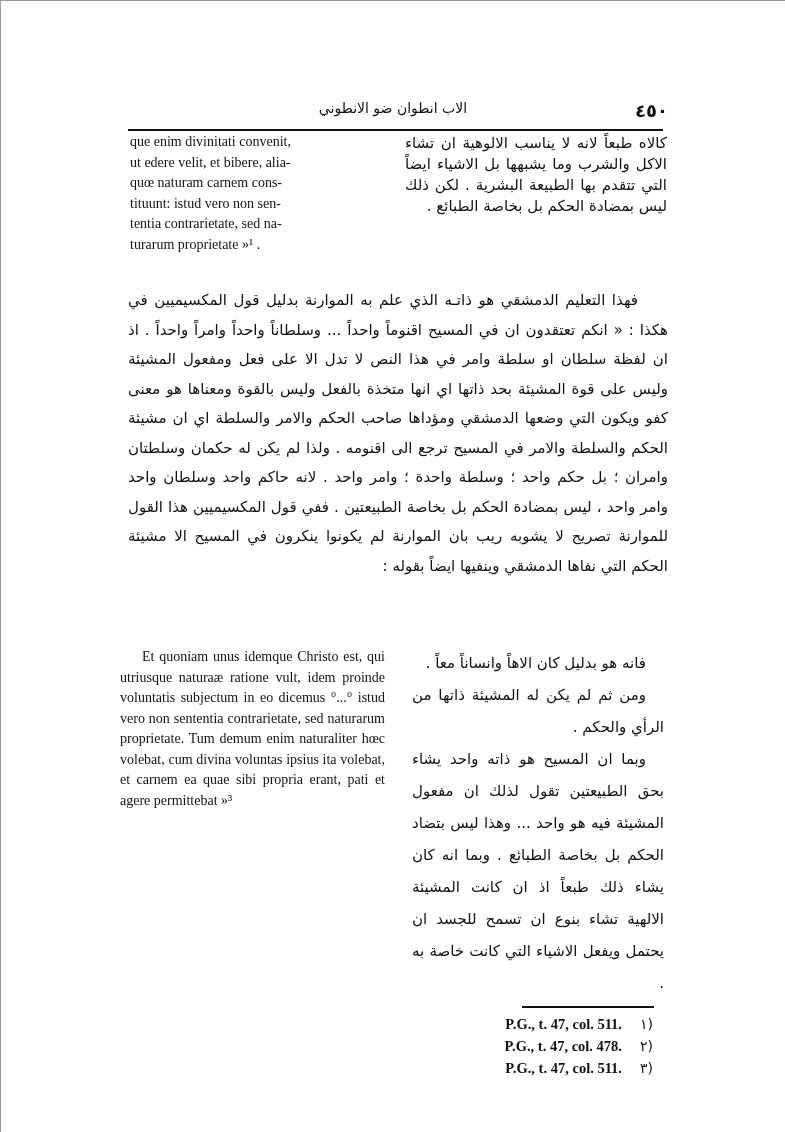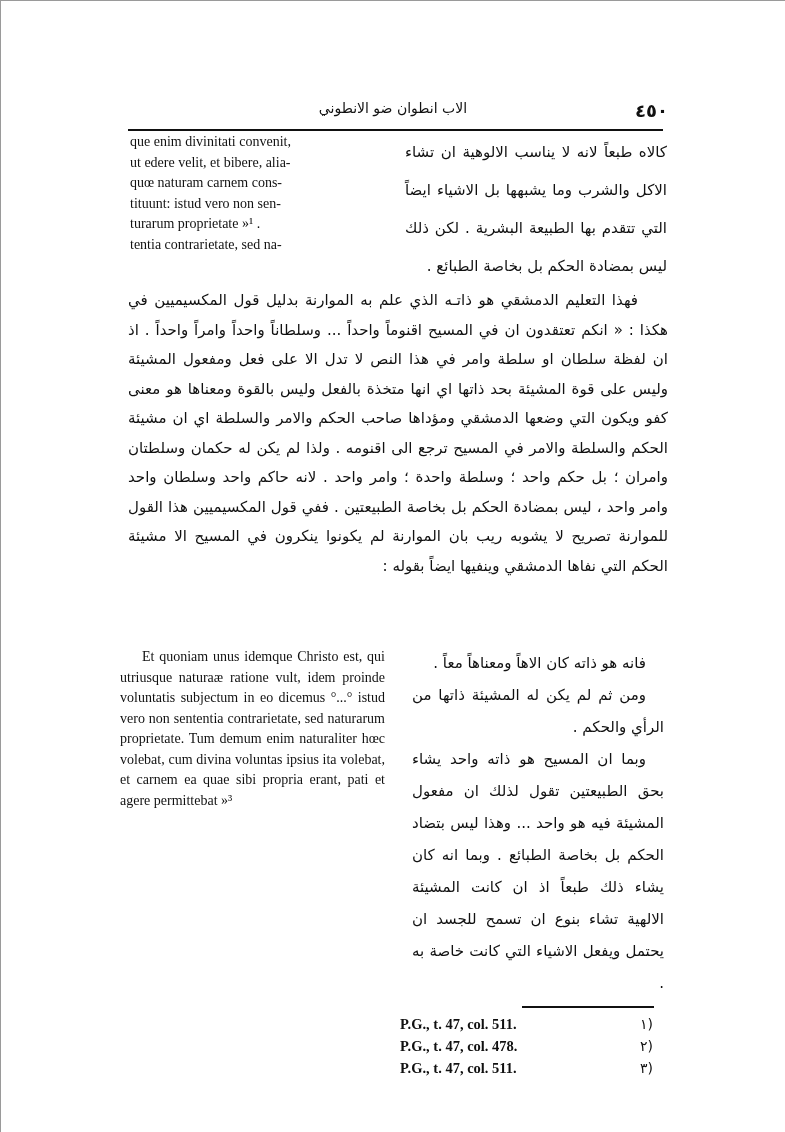--- a/index.html
+++ b/index.html
@@ -19,41 +19,41 @@
     position: absolute; right: 0px; top: 4px; font-family: "DejaVu Sans", sans-serif;
     font-size: 18px; direction: rtl; letter-spacing: 3px; font-weight: bold;
   }
   .header-rule { position: absolute; left: 128px; top: 129px; width: 535px; height: 2px; background: #111; }
 
   .latin {
     font-family: "Liberation Serif", serif; font-size: 14px; line-height: 20.5px;
     text-align: justify; text-align-last: left; color: #111;
   }
   .arabic {
-    font-family: "DejaVu Sans", sans-serif; font-size: 15px; line-height: 38px;
+    font-family: "DejaVu Sans", sans-serif; font-size: 15px; line-height: 21px;
     direction: rtl; text-align: justify; color: #111;
   }
 
   .latin-top { position: absolute; left: 130px; top: 132px; width: 252px; }
   .latin-top .line { display: block; white-space: nowrap; }
   .arabic-top { position: absolute; left: 405px; top: 133px; width: 262px; }
 
   .arabic-full { position: absolute; left: 128px; top: 286px; width: 540px; line-height: 29.5px; }
   .arabic-full p { margin: 0; text-indent: 30px; }
 
   .latin-bottom { position: absolute; left: 120px; top: 647px; width: 265px; }
   .latin-bottom p { margin: 0; text-indent: 22px; }
 
   .arabic-bottom { position: absolute; left: 412px; top: 647px; width: 252px; line-height: 32px; }
   .arabic-bottom p { margin: 0; text-indent: 18px; }
 
   .footnote-rule { position: absolute; left: 522px; top: 1006px; width: 132px; height: 2px; background: #111; }
   .footnotes { position: absolute; left: 400px; top: 1013px; width: 270px; }
   .footnote {
-    display: flex; justify-content: space-between; align-items: baseline;
+    display: flex; justify-content: flex-end; align-items: baseline;
     font-family: "Liberation Serif", serif; font-size: 14.5px; line-height: 22px; font-weight: bold;
   }
   .footnote .ref { margin-right: 18px; }
   .footnote .mark { font-family: "DejaVu Sans", sans-serif; font-weight: normal; font-size: 14px; width: 30px; text-align: left; direction: rtl; }
 </style>
 </head>
 <body>
 
 <div class="frame-left"></div>
 <div class="frame-top"></div>
@@ -62,36 +62,36 @@
   <div class="running-title">الاب انطوان ضو الانطوني</div>
   <div class="page-number">٤٥٠</div>
 </div>
 <div class="header-rule"></div>
 
 <div class="latin latin-top">
   <span class="line">que enim divinitati convenit,</span>
   <span class="line">ut edere velit, et bibere, alia-</span>
   <span class="line">quœ naturam carnem cons-</span>
   <span class="line">tituunt: istud vero non sen-</span>
+  <span class="line">tentia contrarietate, sed na-</span>
   <span class="line">turarum proprietate »¹ .</span>
-  <span class="line">tentia contrarietate, sed na-</span>
 </div>
 
 <div class="arabic arabic-top">كالاه طبعاً لانه لا يناسب الالوهية ان تشاء الاكل والشرب وما يشبهها بل الاشياء ايضاً التي تتقدم بها الطبيعة البشرية . لكن ذلك ليس بمضادة الحكم بل بخاصة الطبائع .</div>
 
 <div class="arabic arabic-full">
   <p>فهذا التعليم الدمشقي هو ذاتـه الذي علم به الموارنة بدليل قول المكسيميين في هكذا : « انكم تعتقدون ان في المسيح اقنوماً واحداً ... وسلطاناً واحداً وامراً واحداً . اذ ان لفظة سلطان او سلطة وامر في هذا النص لا تدل الا على فعل ومفعول المشيئة وليس على قوة المشيئة بحد ذاتها اي انها متخذة بالفعل وليس بالقوة ومعناها هو معنى كفو ويكون التي وضعها الدمشقي ومؤداها صاحب الحكم والامر والسلطة اي ان مشيئة الحكم والسلطة والامر في المسيح ترجع الى اقنومه . ولذا لم يكن له حكمان وسلطتان وامران ؛ بل حكم واحد ؛ وسلطة واحدة ؛ وامر واحد . لانه حاكم واحد وسلطان واحد وامر واحد ، ليس بمضادة الحكم بل بخاصة الطبيعتين . ففي قول المكسيميين هذا القول للموارنة تصريح لا يشوبه ريب بان الموارنة لم يكونوا ينكرون في المسيح الا مشيئة الحكم التي نفاها الدمشقي وينفيها ايضاً بقوله :</p>
 </div>
 
 <div class="latin latin-bottom">
   <p>Et quoniam unus idemque Christo est, qui utriusque naturaæ ratione vult, idem proinde voluntatis subjectum in eo dicemus °...° istud vero non sententia contrarietate, sed naturarum proprietate. Tum demum enim naturaliter hœc volebat, cum divina voluntas ipsius ita volebat, et carnem ea quae sibi propria erant, pati et agere permittebat »³</p>
 </div>
 
 <div class="arabic arabic-bottom">
-  <p>فانه هو ذاته كان الاهاً ومعناهاً معاً .</p>
+  <p>فانه هو بدليل كان الاهاً وانساناً معاً .</p>
   <p>ومن ثم لم يكن له المشيئة ذاتها من الرأي والحكم .</p>
   <p>وبما ان المسيح هو ذاته واحد يشاء بحق الطبيعتين تقول لذلك ان مفعول المشيئة فيه هو واحد ... وهذا ليس بتضاد الحكم بل بخاصة الطبائع . وبما انه كان يشاء ذلك طبعاً اذ ان كانت المشيئة الالهية تشاء بنوع ان تسمح للجسد ان يحتمل ويفعل الاشياء التي كانت خاصة به .</p>
 </div>
 
 <div class="footnote-rule"></div>
 <div class="footnotes">
   <div class="footnote">
     <span class="ref">P.G., t. 47, col. 511.</span>
     <span class="mark">(١</span>
   </div>

